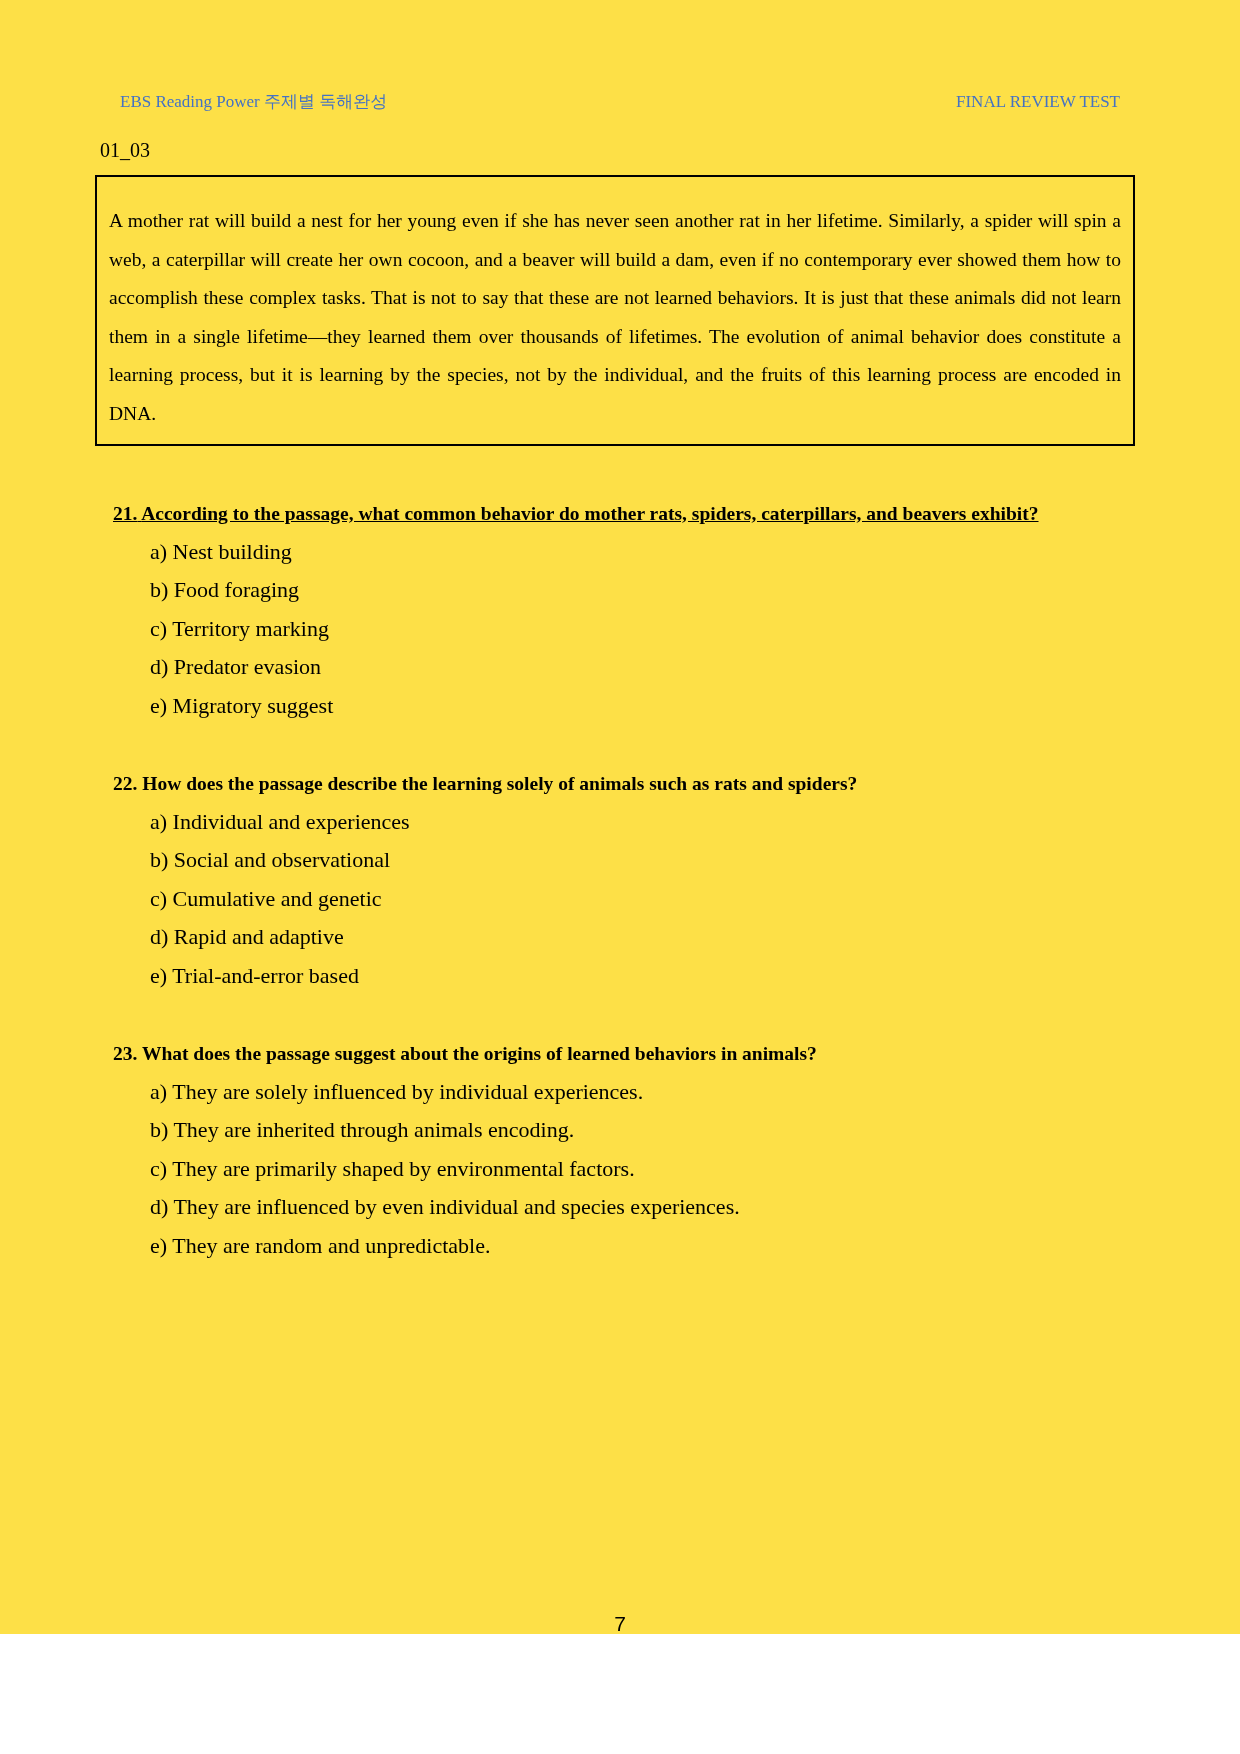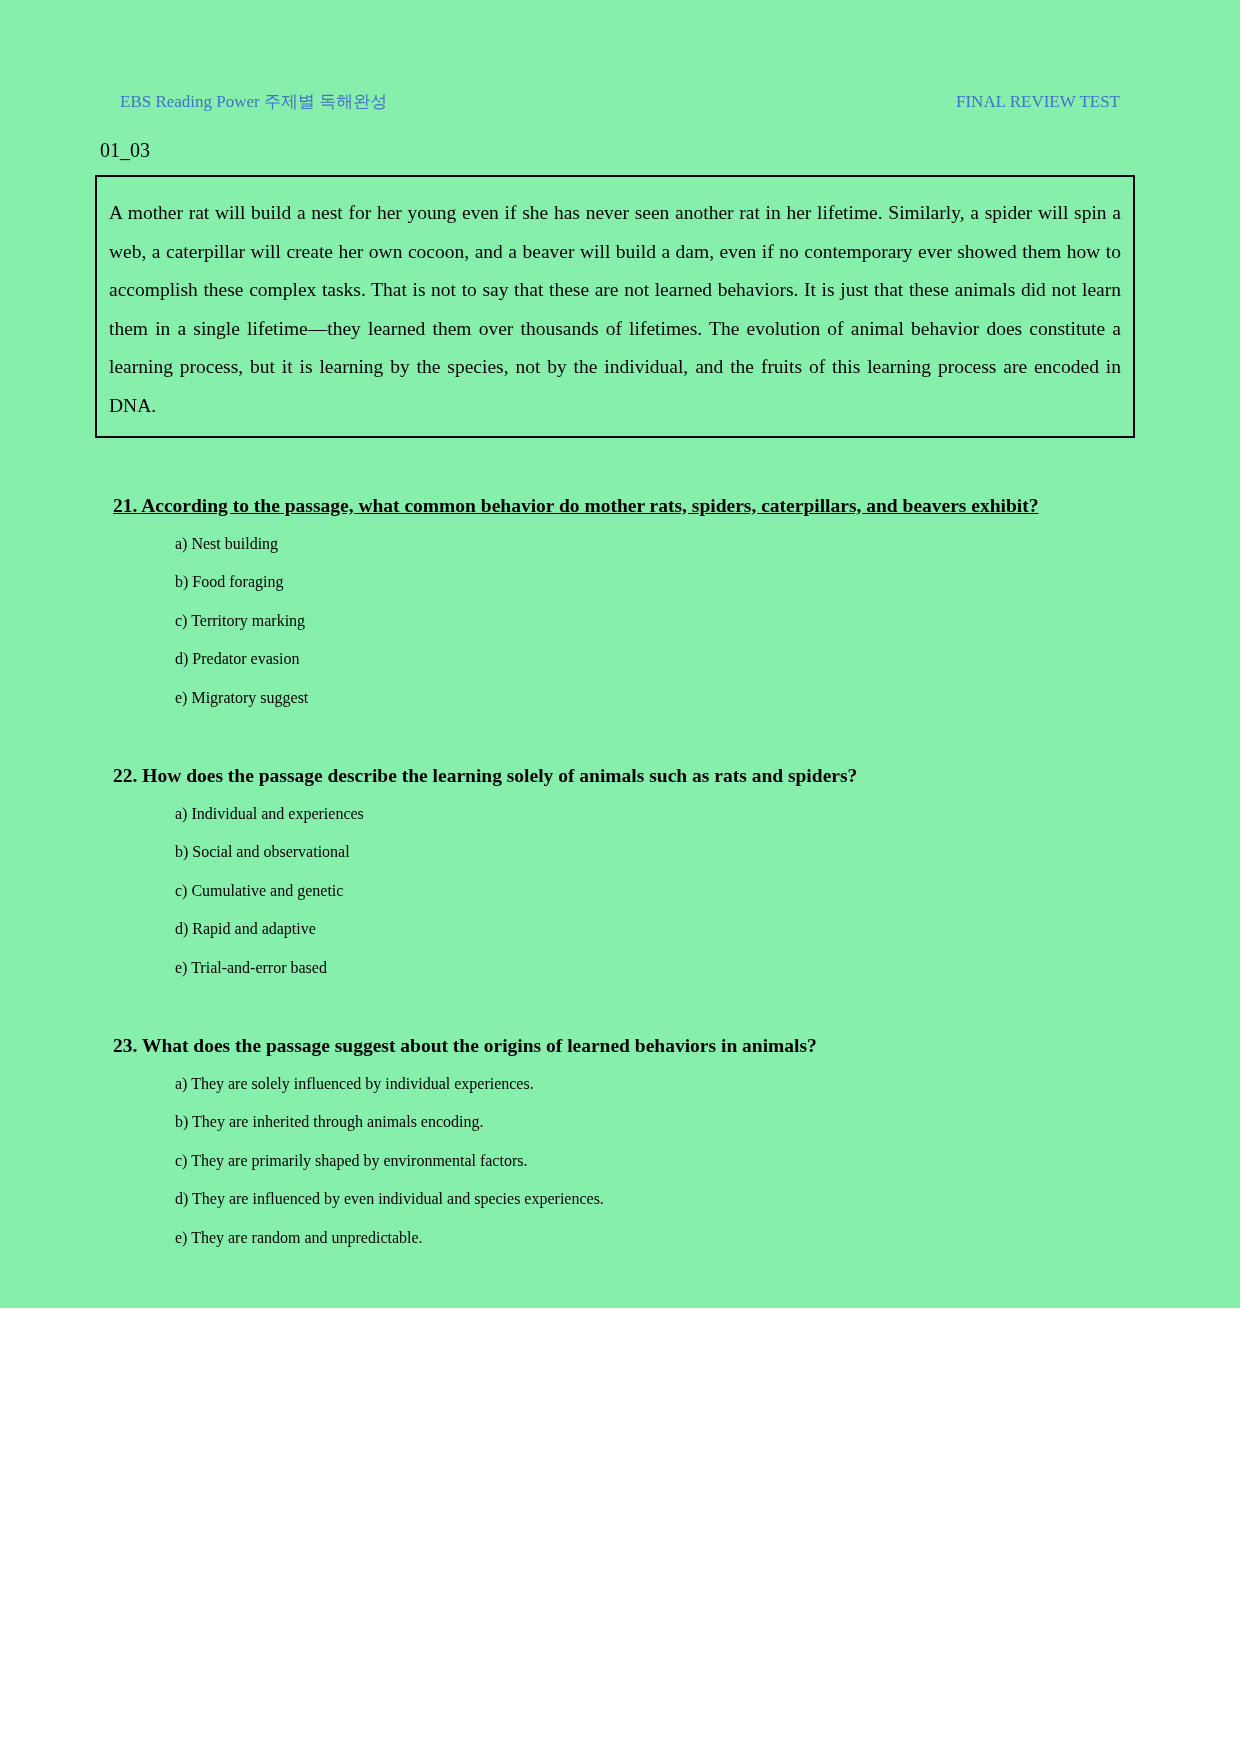--- a/index.html
+++ b/index.html
@@ -1,20 +1,20 @@
 <!DOCTYPE html>
 <html><head>
 <meta charset="utf-8">
 <style>
   html, body { margin: 0; padding: 0; background: #ffffff; }
   .page {
     position: relative;
     width: 1240px;
-    height: 1308px;
-    background: #86efac;
+    height: 1634px;
+    background: #fde047;
     font-family: "Liberation Serif", serif;
     color: #000000;
     overflow: hidden;
   }
   .content {
     position: absolute;
     left: 95px;
     right: 105px;
     top: 0;
   }
@@ -27,39 +27,39 @@
     color: #4472C4;
   }
   .doc-id {
     margin-top: 26px;
     margin-left: 5px;
     font-size: 20px;
   }
   .passage-box {
     margin-top: 13px;
     border: 2px solid #000000;
-    padding: 17px 12px 10px 12px;
+    padding: 25px 12px 10px 12px;
     font-size: 19.5px;
     line-height: 38.6px;
     text-align: justify;
   }
   .question {
     margin-top: 38px;
     font-weight: bold;
     font-size: 19.5px;
     line-height: 39px;
     padding-left: 43px;
     text-indent: -25px;
     max-width: 990px;
   }
   .question.first { margin-top: 48px; text-decoration: underline; }
   .options { margin-top: 0; }
   .option {
-    margin-left: 80px;
-    font-size: 16px;
+    margin-left: 55px;
+    font-size: 22px;
     line-height: 38.6px;
   }
   .page-footer {
     position: absolute;
     left: 0;
     width: 100%;
     top: 1612px;
     text-align: center;
     font-family: "Liberation Sans", sans-serif;
     font-size: 21px;

